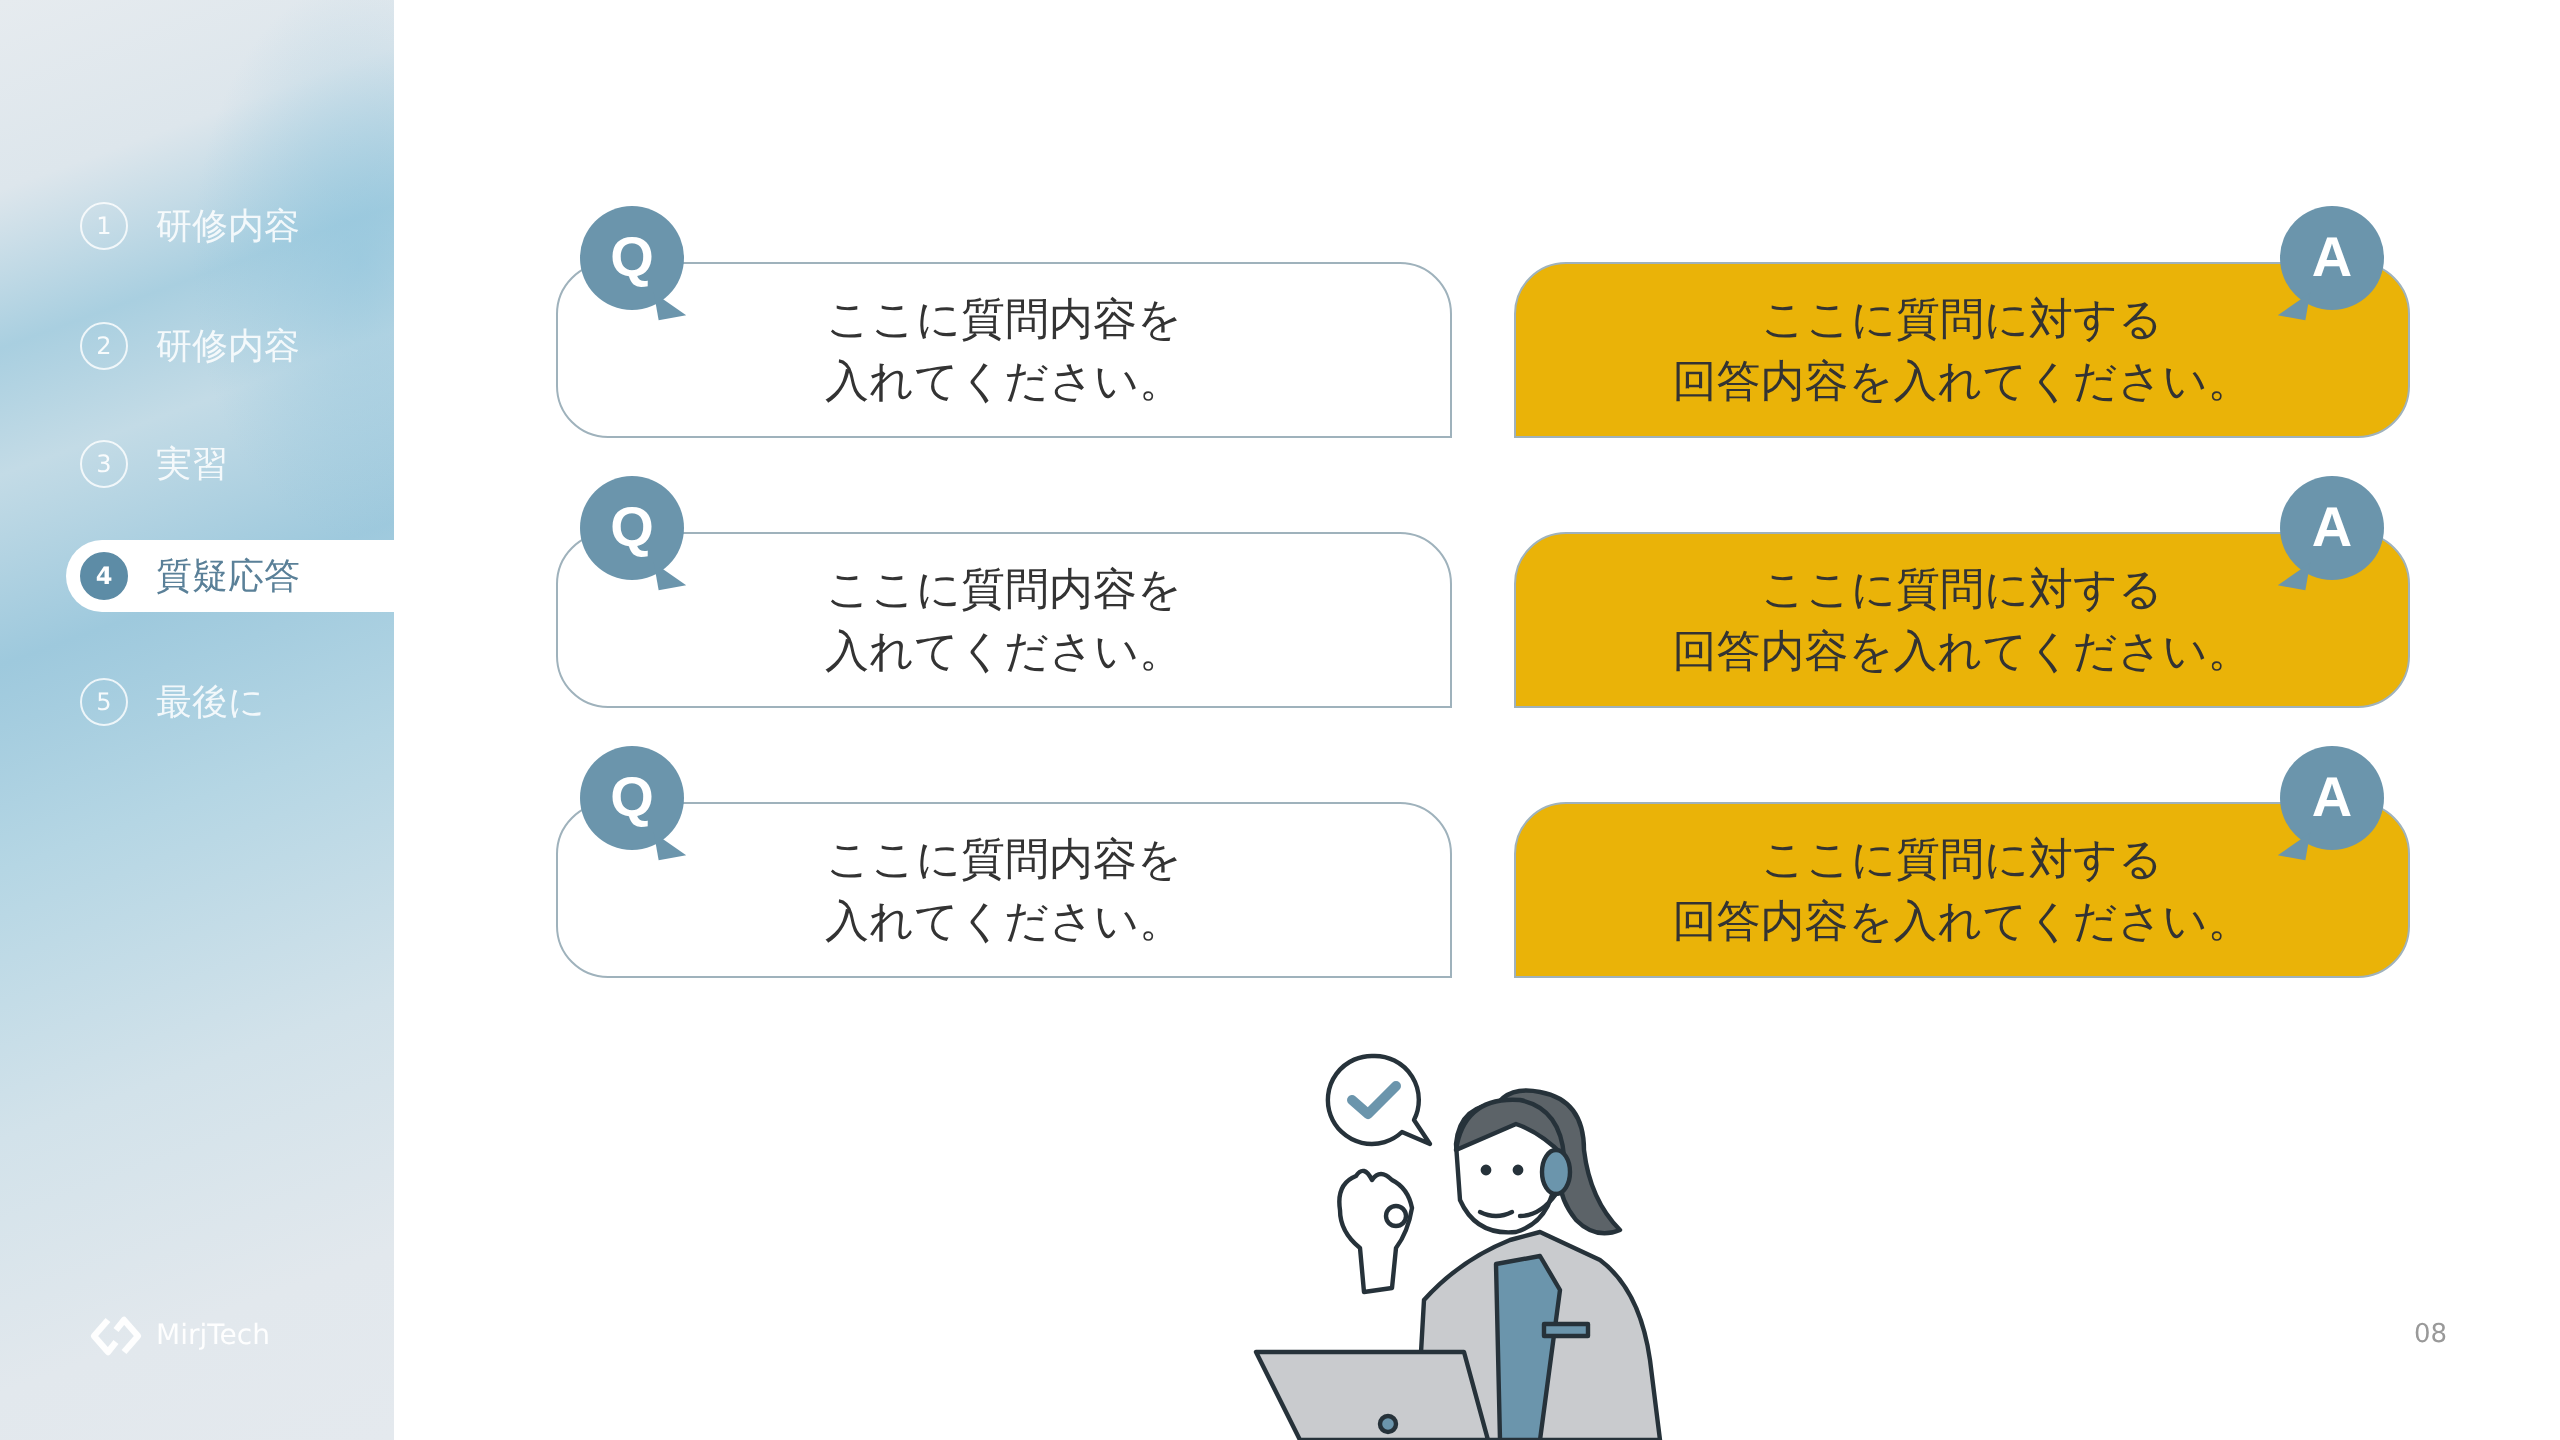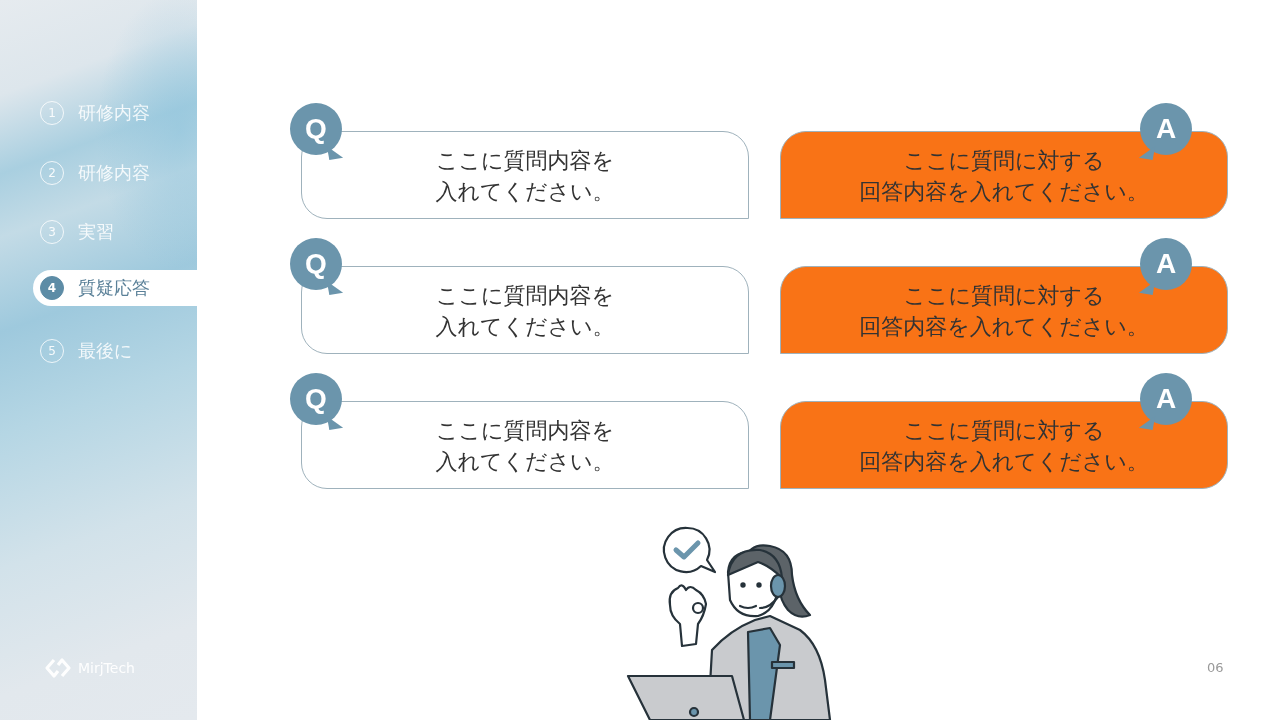--- a/index.html
+++ b/index.html
@@ -40,24 +40,23 @@
     position: absolute; left: 44px; top: 657px; display: flex; align-items: center;
     color: rgba(255,255,255,0.95); font-size: 14px; z-index: 2; text-align: center;
   }
   .logo svg { margin-right: 6px; }
   .box {
     position: absolute; width: 448px; height: 88px;
     border: 1px solid #9fb2bc;
     display: flex; align-items: center; justify-content: center;
     text-align: center; font-size: 22px; line-height: 31px; color: #333;
     padding-top: 2px;
-    margin-left: 23px;
   }
   .box.q { background: #ffffff; border-radius: 26px 26px 0 26px; }
-  .box.a { background: #f97316; border-radius: 26px 26px 26px 0; }
+  .box.a { background: #eab308; border-radius: 26px 26px 26px 0; }
   .box-text { white-space: pre-line; }
   .badge {
     position: absolute; width: 52px; height: 52px; border-radius: 50%;
     background: #6b95ac; color: #fff; font-weight: bold; font-size: 28px;
     display: flex; align-items: center; justify-content: center;
     font-family: "Liberation Sans", "DejaVu Sans", sans-serif;
   }
   .badge::after {
     content: ""; position: absolute; width: 0; height: 0;
     border-style: solid;
@@ -189,13 +188,13 @@
     <path d="M120 86 Q128 90 136 86" fill="#ffffff"></path>
 
     <path d="M50 85 Q48 72 58 68 Q62 62 66 70 Q70 64 76 70 Q84 74 86 84 Q84 96 78 104 L76 124 L62 126 L60 104 Q50 96 50 85 Z" fill="#ffffff"></path>
     <circle cx="78" cy="88" r="5" fill="#ffffff"></circle>
 
     <path d="M8 156 L112 156 L124 200 L30 200 Z" fill="#c9cbce"></path>
     <circle cx="74" cy="192" r="4" fill="#6b95ac"></circle>
   </g>
 </svg>
 
-<div class="page-num">06</div>
+<div class="page-num">08</div>
 
 </body></html>

